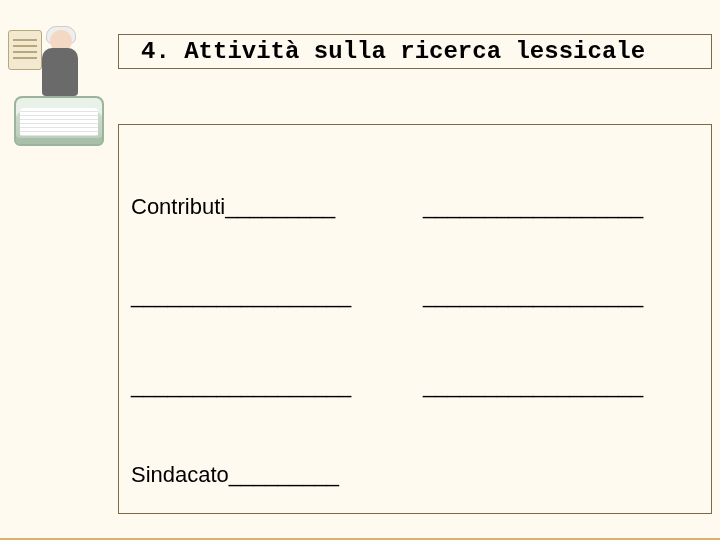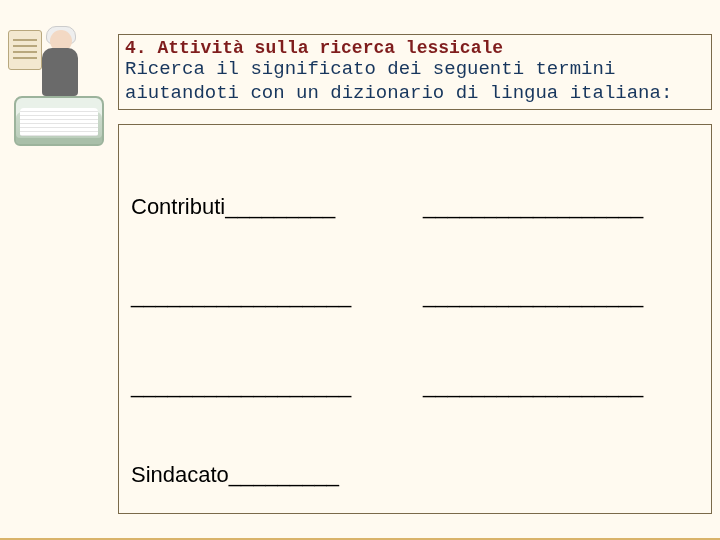--- a/index.html
+++ b/index.html
@@ -20,22 +20,23 @@
     top: 34px;
     left: 118px;
     width: 594px;
     border: 1px solid #7a6a4a;
     padding: 3px 6px 3px 6px;
     background: #fffaf0;
   }
   .header-box .title {
     font-family: "Courier New", Courier, monospace;
     font-weight: bold;
-    font-size: 18px;
-    color: #7f1d1d;
+    font-size: 24px;
+    color: #000000;
+    margin-left: 16px;
   }
   .header-box .subtitle {
     font-family: "Courier New", Courier, monospace;
     font-size: 19px;
     color: #17365d;
     line-height: 1.25;
   }
   .body-box {
     position: absolute;
     top: 124px;
@@ -144,21 +145,20 @@
     <div class="scroll-doc"></div>
     <div class="judge-wig"></div>
     <div class="judge-head"></div>
     <div class="judge-body"></div>
     <div class="dict-book"></div>
     <div class="dict-pages"></div>
   </div>
 
   <div class="header-box">
     <div class="title">4. Attività sulla ricerca lessicale</div>
-    <div class="subtitle">Ricerca il significato dei seguenti termini aiutandoti con un dizionario di lingua italiana:</div>
   </div>
 
   <div class="body-box">
     <div class="cols">
       <div class="col">
         <span class="term-line">Contributi_________</span>
         <span class="blank-line">__________________</span>
         <span class="blank-line">__________________</span>
         <span class="term-line">Sindacato_________</span>
         <span class="blank-line">__________________</span>

